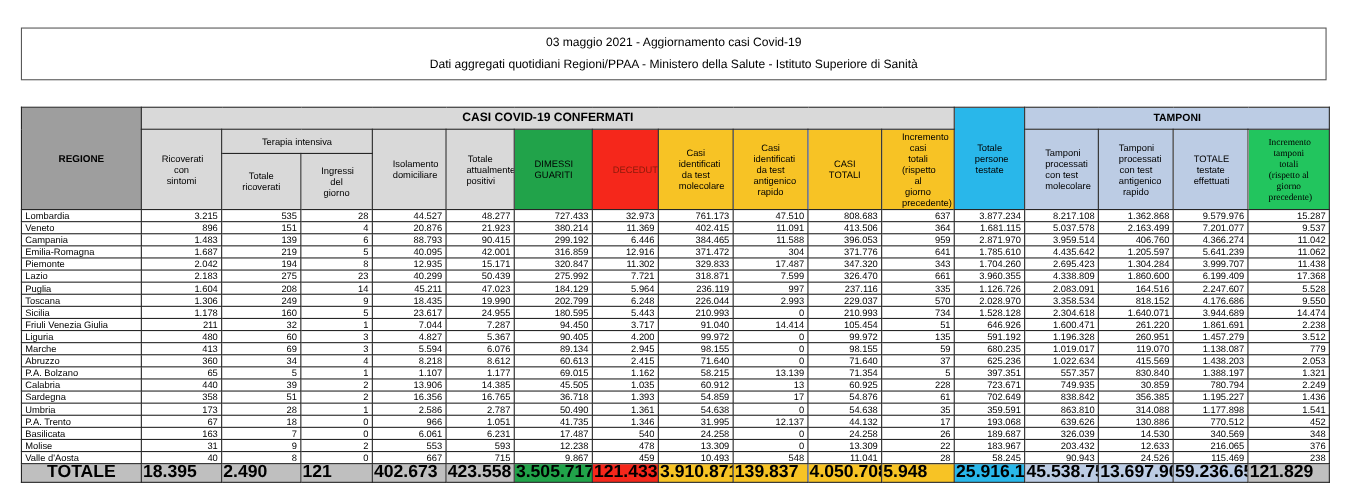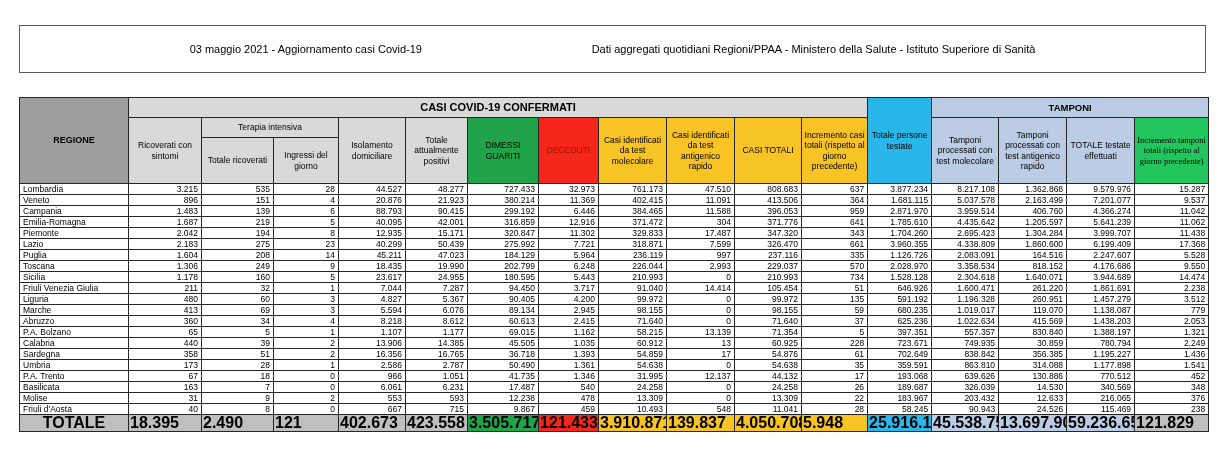--- a/index.html
+++ b/index.html
@@ -4,34 +4,34 @@
 <style>
   html,body { margin:0; padding:0; }
   body {
     width:1225px; height:456px; background:#ffffff; position:relative;
     font-family:"Liberation Sans", sans-serif; color:#000;
     -webkit-font-smoothing:antialiased;
   }
   .title-box {
     position:absolute; left:19px; top:25px; width:1185px; height:46px;
     border:1px solid #595959; background:#fff;
-    display:flex; flex-direction:row; justify-content:space-evenly; align-items:center;
+    display:flex; flex-direction:column; justify-content:space-evenly; align-items:center;
   }
   .title-box div { font-size:11px; line-height:12px; }
 
   table.covid {
     position:absolute; left:19px; top:97px;
     border-collapse:collapse; table-layout:fixed; width:1188px;
   }
   .covid th, .covid td {
     border:1px solid #262626; overflow:hidden;
   }
   .covid thead th {
     font-weight:normal; text-align:center; vertical-align:middle;
-    font-size:8.5px; line-height:1.18; padding:1px 2px; white-space:normal;
+    font-size:8.5px; line-height:1.18; padding:1px 18px; white-space:normal;
   }
   .covid thead tr.r1 { height:20px; }
   .covid thead tr.r2 { height:20px; }
   .covid thead tr.r3 { height:46px; }
 
   .hdr-region  { background:#9e9e9e; font-weight:bold !important; font-size:9px !important; }
   .hdr-band    { background:#d9d9d9; font-weight:bold !important; font-size:11px !important; }
   .hdr-lt      { background:#d9d9d9;margin-top:36px; }
   .bg-green    { background:#21a34a; }
   .bg-red      { background:#f5271b; }
@@ -485,21 +485,21 @@
     <td class="num">0</td>
     <td class="num">13.309</td>
     <td class="num">22</td>
     <td class="num">183.967</td>
     <td class="num">203.432</td>
     <td class="num">12.633</td>
     <td class="num">216.065</td>
     <td class="num">376</td>
   </tr>
       <tr>
-    <td class="region">Friuli d'Aosta</td>
+    <td class="region">Valle d'Aosta</td>
     <td class="num">40</td>
     <td class="num">8</td>
     <td class="num">0</td>
     <td class="num">667</td>
     <td class="num">715</td>
     <td class="num">9.867</td>
     <td class="num">459</td>
     <td class="num">10.493</td>
     <td class="num">548</td>
     <td class="num">11.041</td>

